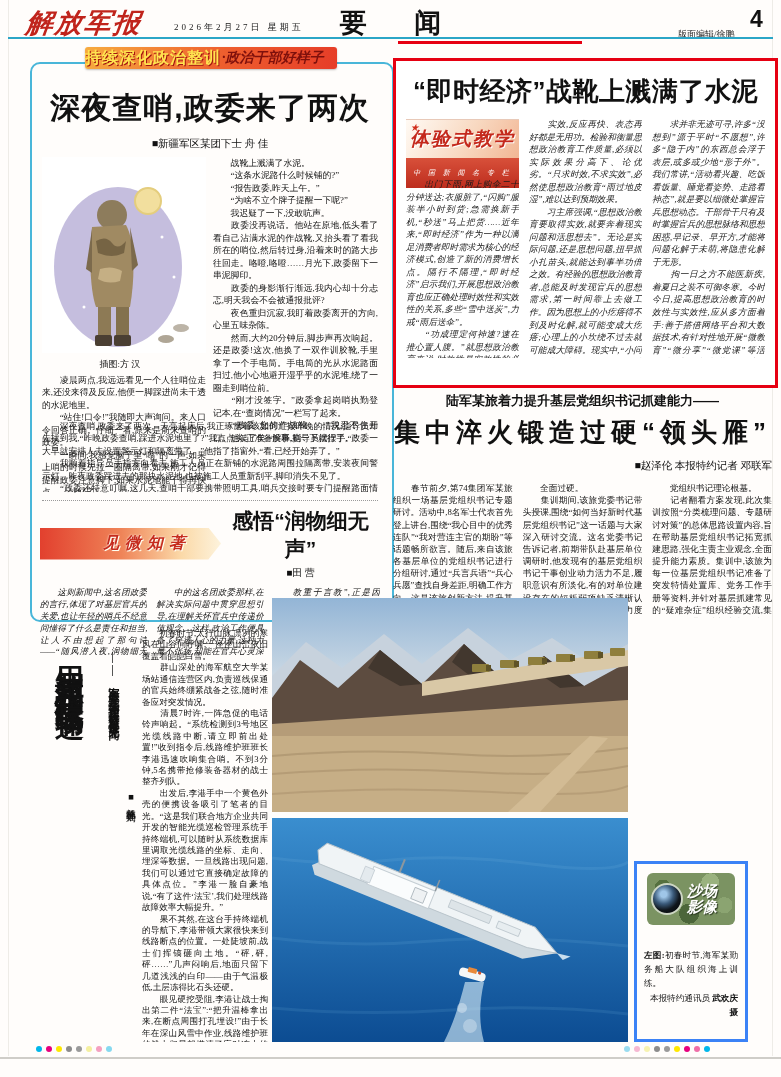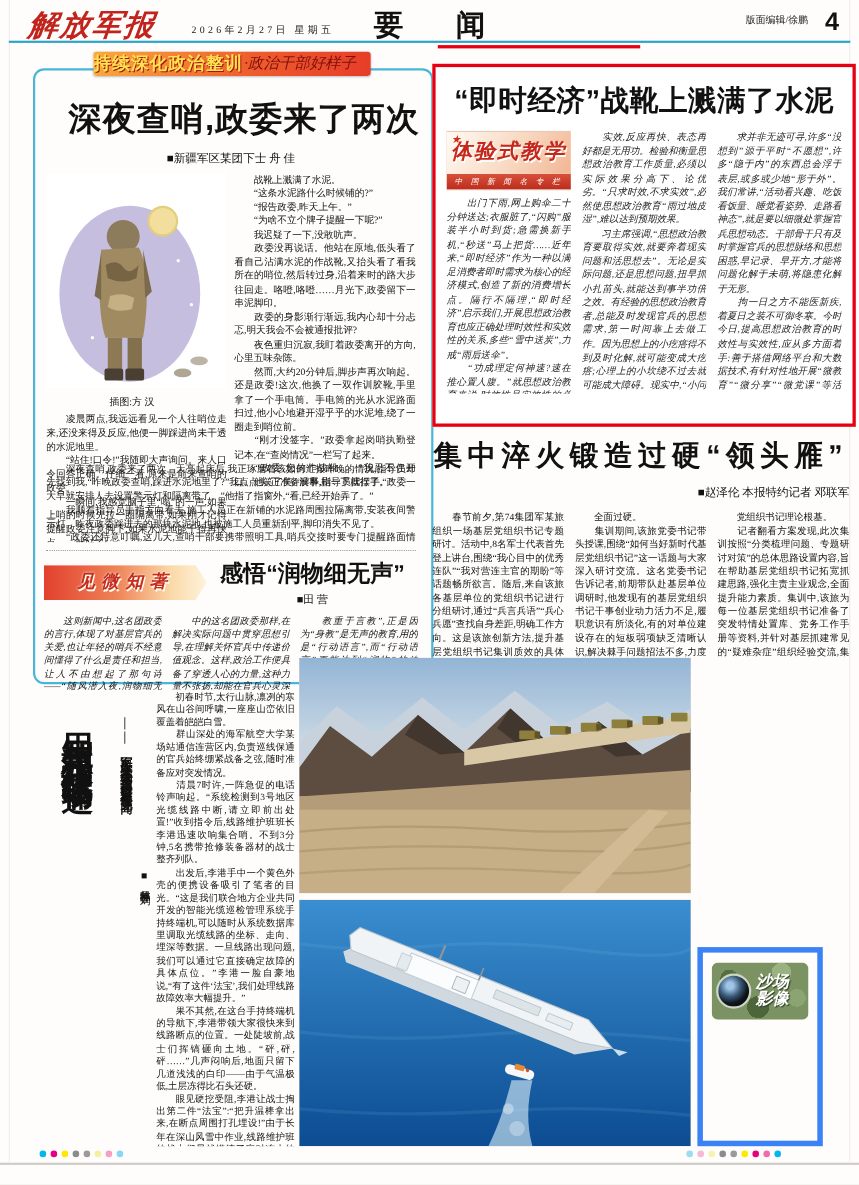--- a/index.html
+++ b/index.html
@@ -8,91 +8,91 @@
   .abs{position:absolute;}
   .ml{white-space:pre-line;}
   .sans{font-family:"Liberation Sans","DejaVu Sans",sans-serif;}
   .just{text-align:justify;}
 
   
   .masthead{left:26px;top:5px;font-size:27px;font-weight:bold;font-style:italic;color:#c0241c;
             transform:skewX(-7deg);letter-spacing:2px;}
   .hdate{left:174px;top:21px;font-size:9px;letter-spacing:3px;color:#222;}
   .section-title{left:0;top:5px;width:781px;text-align:center;font-size:27px;font-weight:bold;letter-spacing:20px;text-indent:20px;}
-  .editor{left:678px;top:12px;font-size:9px;color:#222;}
+  .editor{left:678px;top:28px;font-size:9px;color:#222;}
   .pagenum{left:750px;top:6px;font-size:23px;font-weight:bold;}
   .teal-line{left:8px;top:37px;width:765px;height:2px;background:#2ba6c7;}
   .red-line{left:398px;top:41px;width:184px;height:3px;background:#e60012;}
   .bottom-rule{left:0;top:1057px;width:781px;height:2px;background:#cfcdc8;}
   .edge{top:0;width:1px;height:1056px;background:#eeece7;}
 
   
   .cyanbox{left:30px;top:62px;width:360px;height:556px;border:2px solid #49b6d9;border-radius:10px;}
   .banner{left:85px;top:47px;width:252px;height:22px;border-radius:3px;
           background:linear-gradient(100deg,#f7ab3f,#ee5e2e 55%,#e63d28);
           display:flex;align-items:center;justify-content:flex-start;gap:1px;box-shadow:0 1px 2px rgba(0,0,0,.25);}
   .banner-main{font-size:16px;font-weight:bold;color:#ffe44f;letter-spacing:1px;text-shadow:1px 1px 0 #a31510;}
-  .banner-script{font-size:14px;font-weight:normal;font-style:italic;color:#7e100c;}
-  .a1-title{left:52px;top:88px;width:340px;text-align:center;font-size:30px;font-weight:bold;letter-spacing:1px;}
+  .banner-script{font-size:14px;font-weight:bold;font-style:italic;color:#7e100c;}
+  .a1-title{left:40px;top:88px;width:340px;text-align:center;font-size:30px;font-weight:bold;letter-spacing:1px;}
   .a1-byline{left:40px;top:137px;width:340px;text-align:center;font-size:10.5px;}
   .a1-grid{left:42px;top:157px;width:336px;height:338px;display:grid;grid-template-columns:164px 1fr;column-gap:7px;}
   .a1-left{overflow:hidden;}
   .illus-credit{text-align:center;font-size:9px;padding-right:8px;margin:1px 0 3px;}
   .t{font-size:8.8px;line-height:1.42;}
   .a1-right{overflow:hidden;height:338px;}
   .a1-under{overflow:hidden;height:118px;}
   .divider{left:42px;top:500px;width:336px;border-top:1px dotted #9a9a9a;}
 
   
   .a2{left:40px;top:507px;width:340px;}
   .a2-head{display:flex;align-items:center;}
   .a2-badge{width:148px;height:32px;flex:0 0 148px;
             background:linear-gradient(90deg,#e2402e,#ef8458 45%,#fbd9a8 78%,#fdf3dc);
             clip-path:polygon(0 0,93% 0,100% 50%,93% 100%,0 100%);
-            display:flex;align-items:center;justify-content:center;}
+            display:flex;align-items:center;justify-content:center;padding-left:33px;}
   .a2-badge span{font-size:16px;font-weight:bold;font-style:italic;letter-spacing:6px;color:#c62c1e;
                  text-shadow:0 0 2px #fff,1px 1px 0 #ffe;}
   .a2-tb{flex:1;text-align:center;}
   .a2-title{font-size:21px;font-weight:bold;}
   .a2-byline{font-size:10px;margin-top:3px;}
   .a2-cols{display:flex;gap:9px;margin-top:7px;height:68px;overflow:hidden;}
   .a2-col{flex:1;font-size:8.5px;line-height:1.4;font-style:italic;overflow:hidden;}
 
   
   .redbox{left:393px;top:58px;width:379px;height:324px;border:3px solid #e60012;background:#fff;}
   .a3-title{margin-top:13px;text-align:center;font-size:26px;font-weight:bold;letter-spacing:.5px;}
   .a3-byline{text-align:center;font-size:10.5px;margin-top:9px;}
   .a3-cols{display:flex;gap:10px;padding:9px 10px 0;height:240px;overflow:hidden;}
   .a3-col{flex:1;font-size:8.7px;line-height:1.44;font-style:italic;color:#1a1a1a;overflow:hidden;}
   .qjlt{width:100%;height:52px;margin:2px 0 6px;box-shadow:0 0 0 1px #e8c9b8;}
   .qjlt-top{height:38px;background:linear-gradient(120deg,#fffaf4,#f8d8c0 55%,#f2b694);
             display:flex;align-items:center;justify-content:center;position:relative;}
   .qjlt-top b{font-size:19px;color:#c4281c;letter-spacing:2px;font-style:italic;text-shadow:1px 1px 0 #fff;}
   .qjlt-star{position:absolute;left:4px;top:1px;color:#d02c1a;font-size:10px;}
-  .qjlt-bar{height:14px;background:linear-gradient(#d8503a,#bd2d1e);display:flex;align-items:center;justify-content:center;}
+  .qjlt-bar{height:30px;background:linear-gradient(#d8503a,#bd2d1e);display:flex;align-items:center;justify-content:center;}
   .qjlt-bar span{font-size:7px;color:#fff;letter-spacing:3px;}
 
   
   .a4{left:393px;top:392px;width:379px;}
   .a4-kicker{text-align:center;font-size:13px;font-weight:bold;}
   .a4-title{text-align:center;font-size:26px;font-weight:bold;letter-spacing:5px;margin-top:5px;}
   .a4-byline{text-align:right;font-size:10.5px;margin-top:9px;}
   .a4-cols{display:flex;gap:10px;margin-top:9px;height:136px;overflow:hidden;}
   .a4-col{flex:1;font-size:8.7px;line-height:1.4;overflow:hidden;}
 
   
   .a5-title{left:50px;top:644px;height:400px;writing-mode:vertical-rl;font-size:29px;font-weight:bold;
             letter-spacing:4px;}
   .a5-sub{left:106px;top:652px;height:300px;writing-mode:vertical-rl;font-size:11px;font-weight:bold;letter-spacing:2px;}
   .a5-byline{left:124px;top:792px;height:110px;writing-mode:vertical-rl;font-size:9.5px;}
   .a5-body{left:142px;top:628px;width:126px;height:414px;font-size:8.6px;line-height:1.33;overflow:hidden;}
   .photo{overflow:hidden;background:#ccc;}
   .photo1{left:272px;top:598px;width:356px;height:214px;}
   .photo2{left:272px;top:818px;width:356px;height:224px;}
-  .capbox{left:634px;top:861px;width:114px;height:181px;border:5px solid #3b82f6;box-sizing:border-box;padding:7px 7px;}
+  .capbox{left:634px;top:861px;width:114px;height:181px;border:3px solid #3b82f6;box-sizing:border-box;padding:7px 7px;}
   .capbadge{width:88px;height:52px;margin:2px auto 13px;border-radius:6px;display:flex;align-items:center;gap:4px;padding:0 4px;box-sizing:border-box;
             background-color:#7b9362;
             background-image:radial-gradient(circle at 18% 28%,#55703f 0 8px,transparent 8px),
                              radial-gradient(circle at 72% 18%,#9ab27f 0 9px,transparent 9px),
                              radial-gradient(circle at 48% 78%,#4c663a 0 10px,transparent 10px),
                              radial-gradient(circle at 88% 62%,#8ba471 0 8px,transparent 8px);}
   .lens{width:28px;height:28px;border-radius:50%;border:2px solid #cdd6c4;flex:0 0 28px;
         background:radial-gradient(circle at 38% 33%,#9fc6e8 12%,#3a5a7a 38%,#10161c 62%,#000 100%);}
   .capbadge-txt{color:#fff;font-weight:bold;font-style:italic;font-size:15px;line-height:1.1;
                 text-shadow:1px 1px 1px #2c3a22;}
@@ -226,20 +226,21 @@
       </div>
       <div class="a3-col just ml">　　实效,反应再快、表态再好都是无用功。检验和衡量思想政治教育工作质量,必须以实际效果分高下、论优劣。“只求时效,不求实效”,必然使思想政治教育“雨过地皮湿”,难以达到预期效果。
 　　习主席强调,“思想政治教育要取得实效,就要奔着现实问题和活思想去”。无论是实际问题,还是思想问题,扭早抓小扎苗头,就能达到事半功倍之效。有经验的思想政治教育者,总能及时发现官兵的思想需求,第一时间靠上去做工作。因为思想上的小疙瘩得不到及时化解,就可能变成大疙瘩;心理上的小坎绕不过去就可能成大障碍。现实中,“小问题拖大、大问题拖炸”,原因就在于一些干部常常见事迟、反应慢,甚至视而不见、熟视无睹。
 　　“即时经济”的突出优势在于能够快速地满足消费者的需求,而官兵的思想困惑往往具有一定的隐蔽性、动态性,要做到第一时间发现、第一时间回应并非易事。然而,需</div>
       <div class="a3-col just ml">　　求并非无迹可寻,许多“没想到”源于平时“不愿想”,许多“隐于内”的东西总会浮于表层,或多或少地“形于外”。我们常讲,“活动看兴趣、吃饭看饭量、睡觉看姿势、走路看神态”,就是要以细微处掌握官兵思想动态。干部骨干只有及时掌握官兵的思想脉络和思想困惑,早记录、早开方,才能将问题化解于未萌,将隐患化解于无形。
 　　拘一日之方不能医新疾,着夏日之装不可御冬寒。今时今日,提高思想政治教育的时效性与实效性,应从多方面着手:善于搭借网络平台和大数据技术,有针对性地开展“微教育”“微分享”“微党课”等活动,为“生命线”加载“微元素”;善于根据官兵思想动态,采取不拘一格、灵活多样的形式开展随机教育,确保思想政治教育覆盖面广、渗透力强、见实有效;善于发现并解决问题,通过把一人一事的工作做到位,让思想政治教育接地气、冒热气、聚人气,始终保持生机活力。</div>
     </div>
   </div>
 
   <div class="abs a4">
+    <div class="a4-kicker sans">陆军某旅着力提升基层党组织书记抓建能力——</div>
     <div class="a4-title sans">集中淬火锻造过硬“领头雁”</div>
     <div class="a4-byline">■赵泽伦  本报特约记者  邓联军</div>
     <div class="a4-cols">
       <div class="a4-col just ml">　　春节前夕,第74集团军某旅组织一场基层党组织书记专题研讨。活动中,8名军士代表首先登上讲台,围绕“我心目中的优秀连队”“我对营连主官的期盼”等话题畅所欲言。随后,来自该旅各基层单位的党组织书记进行分组研讨,通过“兵言兵语”“兵心兵愿”查找自身差距,明确工作方向。这是该旅创新方法,提升基层党组织书记集训质效的具体事例。
 　　“基层党组织强不强,关键看‘领头雁’。”该旅领导介绍,目前旅队近半数基层党组织书记上任不满一年,普遍存在年龄小、经历少、能力弱等问题。为此,他们采取“专题式辅导、问题式研讨、体验式教学”等方式,扎实开展基层党组织书记集训,帮助参训人员存实本领,</div>
       <div class="a4-col just ml">　　全面过硬。
 　　集训期间,该旅党委书记带头授课,围绕“如何当好新时代基层党组织书记”这一话题与大家深入研讨交流。这名党委书记告诉记者,前期带队赴基层单位调研时,他发现有的基层党组织书记干事创业动力活力不足,履职意识有所淡化,有的对单位建设存在的短板弱项缺乏清晰认识,解决棘手问题招法不多,力度不够。
 　　为解决调研中发现的问题,该旅对此次集训方案进行了精心设计,邀请先进基层单位代表、优秀党务工作者专题授课,帮助基层党组织书记从思想深处正本溯源、固本培元;带领参训人员走进英模连队参观见学,常态开展讨论辨析,引导大家既要想明白,又要干起来,夯实基层</div>
       <div class="a4-col just ml">　　党组织书记理论根基。
 　　记者翻看方案发现,此次集训按照“分类梳理问题、专题研讨对策”的总体思路设置内容,旨在帮助基层党组织书记拓宽抓建思路,强化主责主业观念,全面提升能力素质。集训中,该旅为每一位基层党组织书记准备了突发特情处置库、党务工作手册等资料,并针对基层抓建常见的“疑难杂症”组织经验交流,集体“会诊”,进一步补齐基层党组织书记党务工作能力不强、抓建招法不多等短板弱项。
@@ -337,20 +338,24 @@
 
   <div class="abs capbox">
     <div class="capbadge">
       <div class="lens"></div>
       <div class="capbadge-txt sans">
         <div>沙场</div>
         <div>影像</div>
       </div>
     </div>
     <div class="capgap"></div>
+    <div class="cap just">
+      <b>左图:</b><span>初春时节,海军某勤务船大队组织海上训练。</span>
+      <span class="credit"><span class="role">本报特约通讯员  </span><span>武欢庆摄</span></span>
+    </div>
   </div>
 
   <div class="abs dots dots-left">
       <span class="dot" style="background: rgb(0, 183, 235);"></span>
       <span class="dot" style="background: rgb(230, 0, 126);"></span>
       <span class="dot" style="background: rgb(255, 232, 0);"></span>
       <span class="dot" style="background: rgb(140, 140, 140);"></span>
       <span class="dot" style="background: rgb(154, 154, 154);"></span>
       <span class="dot" style="background: rgb(245, 240, 160);"></span>
       <span class="dot" style="background: rgb(245, 160, 192);"></span>

